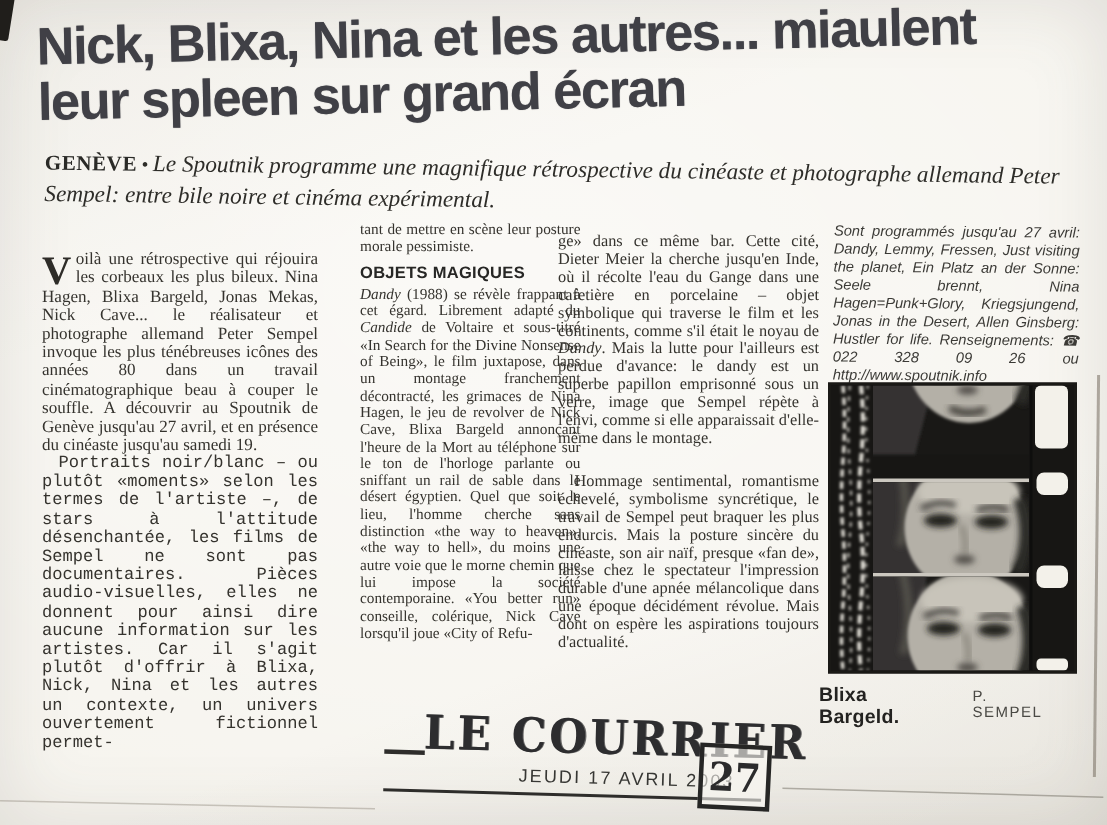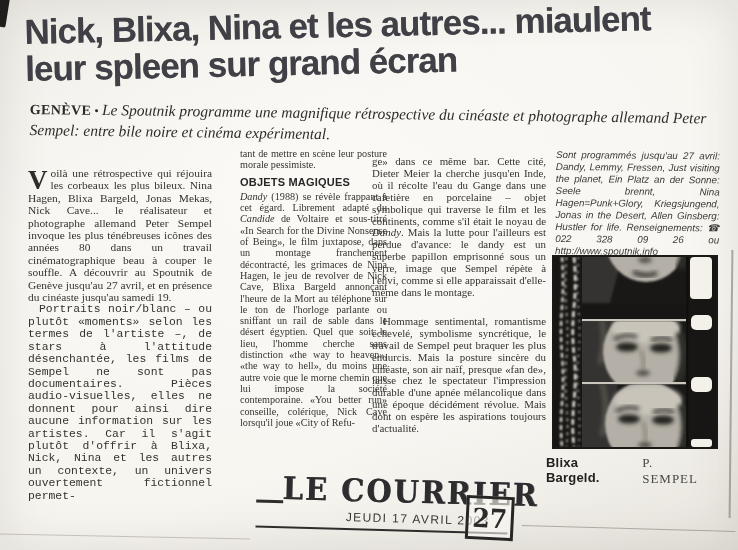--- a/index.html
+++ b/index.html
@@ -64,21 +64,21 @@
     font-size:9.8px;line-height:12px;color:#3b3a36;text-align:justify;
     transform:rotate(0.5deg);transform-origin:left top;
   }
 
   
   .photo{position:absolute;left:552px;top:255px;width:166px;height:194px;background:#141311;border:2px solid #1a1916;box-sizing:border-box;}
   .photo svg{display:block;}
   .vline-right{position:absolute;left:730px;top:250px;width:1.5px;height:268px;background:rgba(118,110,96,0.55);transform:rotate(0.6deg);}
   .caption-row{position:absolute;left:546px;top:455px;width:152px;display:flex;align-items:baseline;justify-content:space-between;gap:29px;}
   .caption{font-family:"Liberation Sans", sans-serif;font-weight:bold;font-size:13px;color:#232220;letter-spacing:0.2px;}
-  .credit{font-family:Liberation Serif, serif;font-size:13px;letter-spacing:1px;color:#4a4944;}
+  .credit{font-family:Liberation Sans, sans-serif;font-size:10px;letter-spacing:1px;color:#4a4944;}
 
   
   .footer{position:absolute;left:0;top:0;width:738px;height:550px;transform:rotate(1.6deg);transform-origin:380px 510px;pointer-events:none;}
   .masthead{
     position:absolute;left:282px;top:474px;
     font-family:"DejaVu Serif", serif;font-weight:bold;
     font-size:29px;letter-spacing:2px;color:#2d2d2f;
     transform:scaleY(1.08);
     text-shadow:0.7px 0 0 rgba(45,45,47,0.7);
   }

